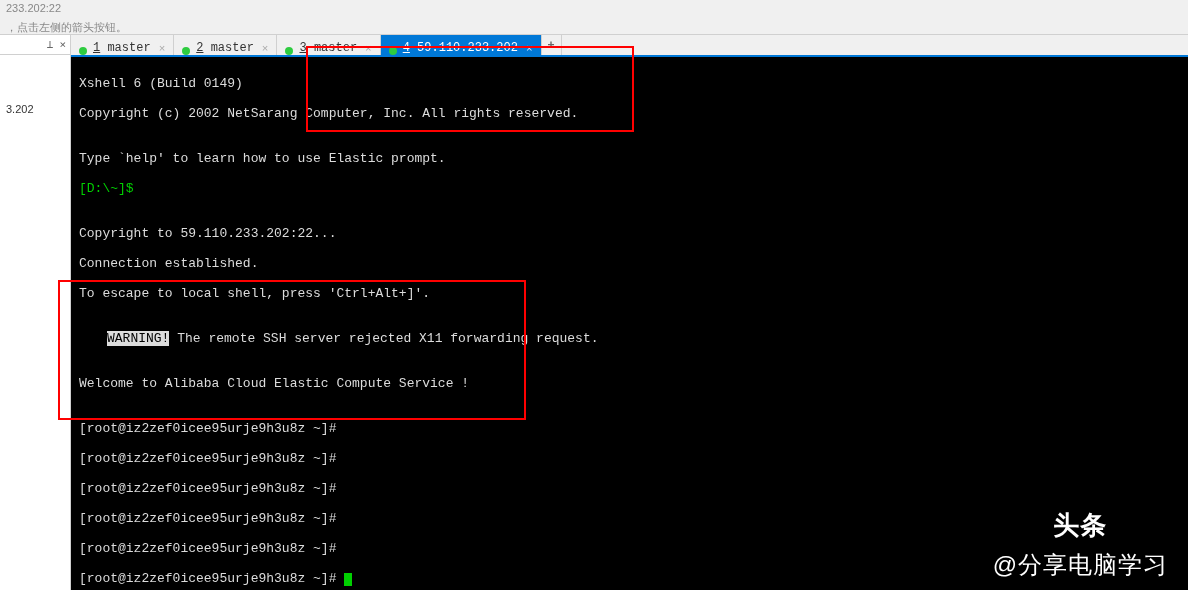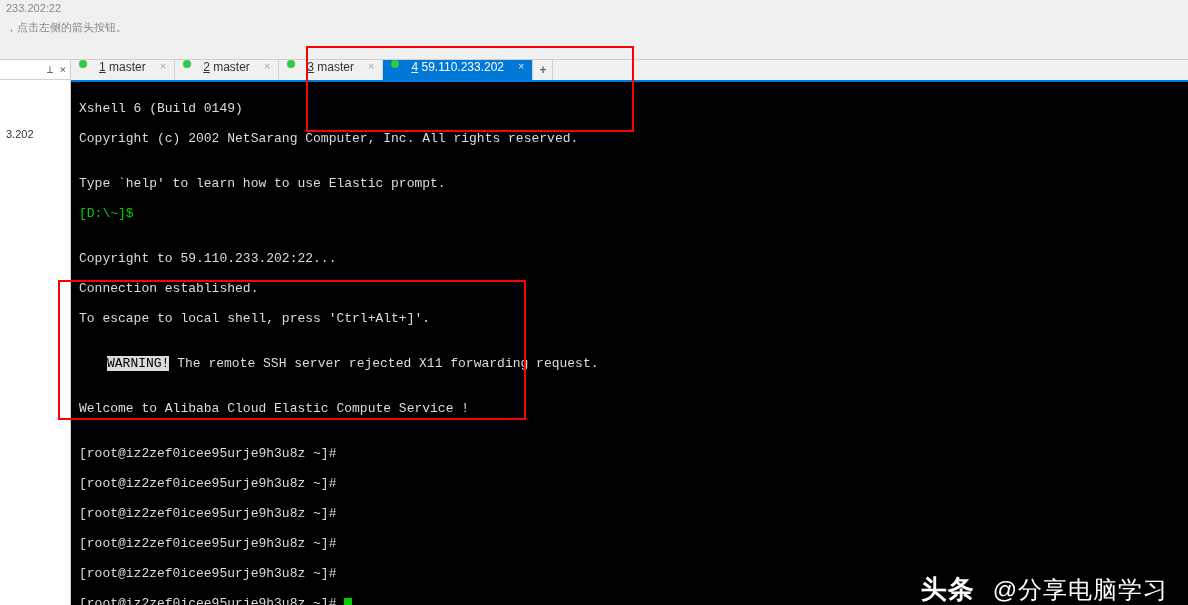--- a/index.html
+++ b/index.html
@@ -6,21 +6,21 @@
 body {
   width: 1188px;
   height: 605px;
   font-family: "Microsoft YaHei", Arial, sans-serif;
   font-size: 12px;
   background: #fff;
   overflow: hidden;
   position: relative;
 }
 .top-area {
-  height: 60px;
+  height: 35px;
   background: #f0f0f0;
   border-bottom: 1px solid #d0d0d0;
   color: #888;
   padding: 2px 6px;
   font-size: 11px;
 }
 .top-title { color: #888; margin-bottom: 6px; }
 .top-hint { color: #888; }
 .main-row { display: flex; height: calc(100% - 50px); }
 .left-panel {
@@ -53,28 +53,29 @@
 .right-area { flex: 1; display: flex; flex-direction: column; }
 .tab-bar {
   height: 22px;
   background: #f0f0f0;
   border-bottom: 2px solid #0078d7;
   display: flex;
   align-items: stretch;
 }
 .tab {
   display: flex;
-  align-items: flex-start;
+  align-items: flex-end;
   padding: 0 8px;
   border-right: 1px solid #d0d0d0;
   background: #f0f0f0;
   cursor: pointer;
-  gap: 12px;
+  gap: 6px;
   font-size: 12px;
   color: #333;
+  font-family: Liberation Mono, monospace;
 }
 .tab.active {
   background: #0078d7;
   color: #fff;
 }
 .tab-dot {
   width: 8px; height: 8px;
   border-radius: 50%;
   background: #2ecc40;
   display: inline-block;
@@ -133,22 +134,23 @@
 .watermark {
   position: absolute;
   right: 20px;
   bottom: 18px;
   color: #fff;
   font-size: 24px;
   font-weight: 500;
   letter-spacing: 1px;
   display: flex;
   align-items: center;
-  gap: 18px;
+  gap: 24px;
   font-family: "Microsoft YaHei", sans-serif;
+  flex-direction: column;
 }
 .wm-logo {
   font-weight: bold;
   font-size: 26px;
 }
 </style>
 </head>
 <body>
 
 <div class="top-area">

